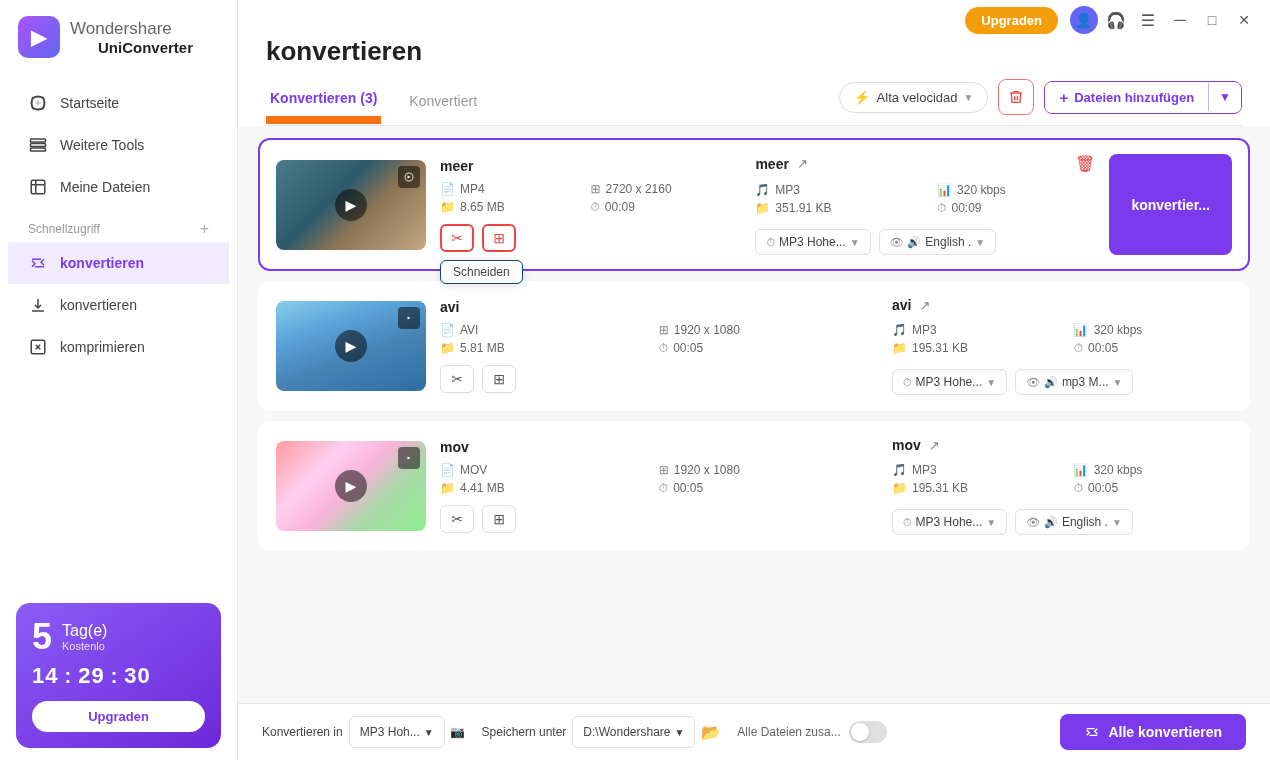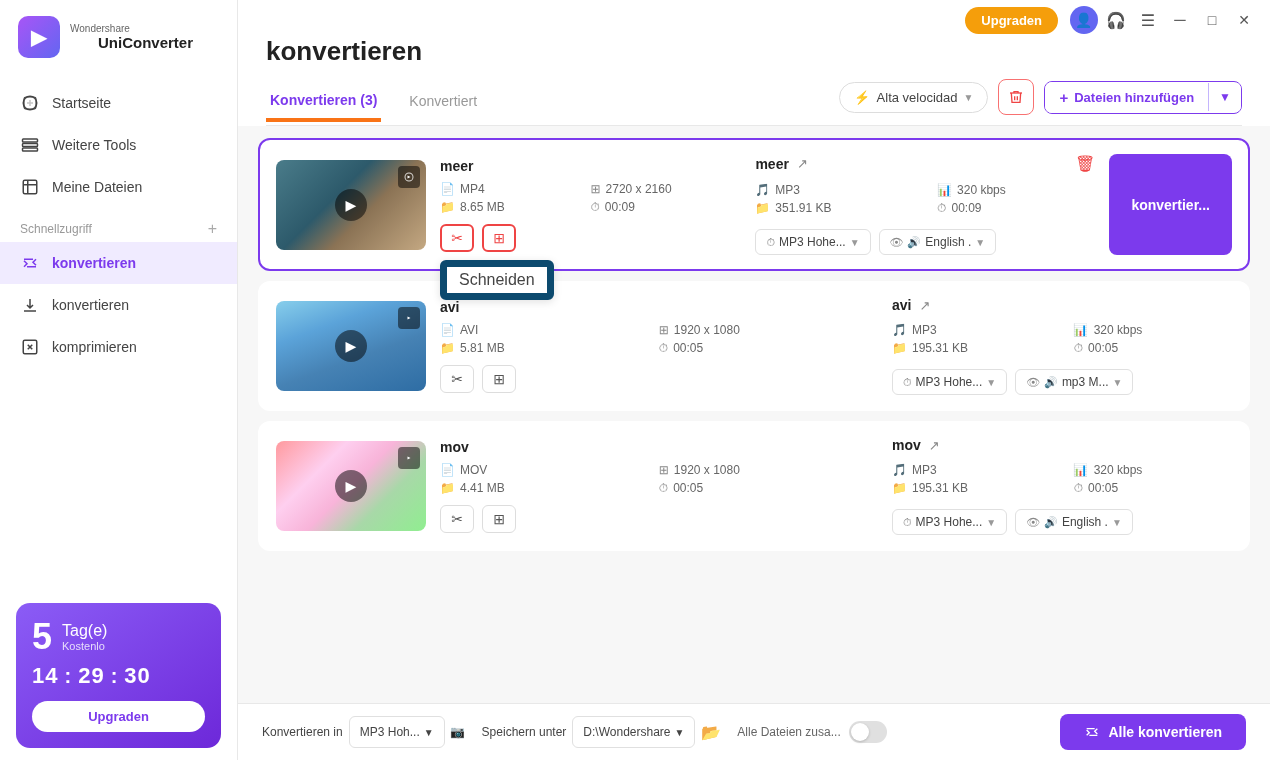--- a/index.html
+++ b/index.html
@@ -27,24 +27,24 @@
       background: linear-gradient(135deg, #a855f7, #6366f1);
       border-radius: 10px;
       display: flex;
       align-items: center;
       justify-content: center;
       color: white;
       font-size: 20px;
       font-weight: bold;
     }
     .logo-text { display: flex; flex-direction: column; }
-    .logo-brand { font-size: 10px; color: #666; }
+    .logo-brand { font-size: 17px; color: #666; }
     .logo-product { font-size: 15px; font-weight: 700; color: #222; margin-left: 28px; }
 
-    .sidebar-nav { padding: 8px 0; flex: 1; }
+    .sidebar-nav { padding: 8px 8px; flex: 1; }
     .nav-item {
       display: flex;
       align-items: center;
       gap: 12px;
       padding: 11px 20px;
       cursor: pointer;
       color: #444;
       font-size: 14px;
       border-radius: 0;
       transition: background 0.15s;
@@ -162,21 +162,21 @@
       padding: 10px 4px;
       margin-right: 24px;
       font-size: 14px;
       color: #999;
       cursor: pointer;
       border-bottom: 2px solid transparent;
       font-weight: 500;
     }
     .tab.active {
       color: #7c3aed;
-      border-bottom: 4px solid #f97316;
+      border-bottom: 8px solid #f97316;
       font-weight: 600;
     }
     .speed-btn {
       display: flex;
       align-items: center;
       gap: 6px;
       padding: 7px 14px;
       border: 1px solid #ddd;
       border-radius: 20px;
       background: white;
@@ -412,24 +412,24 @@
       font-weight: 600;
       cursor: pointer;
       white-space: nowrap;
       align-self: stretch;
     }
 
     
     .tooltip {
       position: absolute;
       background: white;
-      border: 7px solid #0c4a6e;
+      border: 1px solid #0c4a6e;
       border-radius: 6px;
       padding: 4px 12px;
-      font-size: 16px;
+      font-size: 12px;
       color: #444;
       box-shadow: 0 2px 8px rgba(0,0,0,0.12);
       white-space: nowrap;
       z-index: 999;
     }
 
     
     .bottom-bar {
       background: white;
       border-top: 1px solid #e8e8e8;

